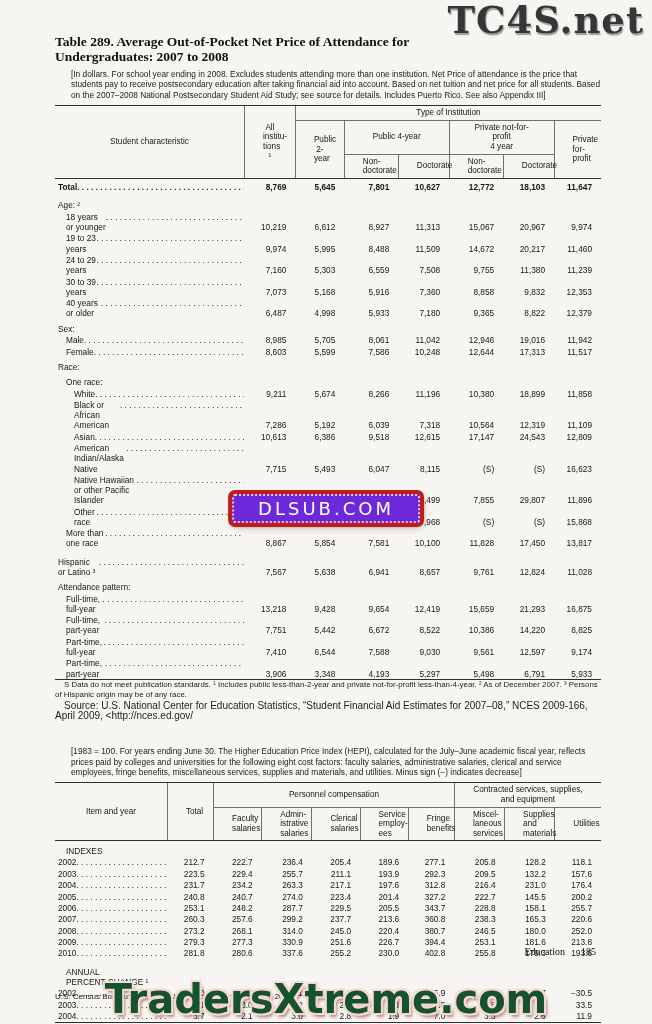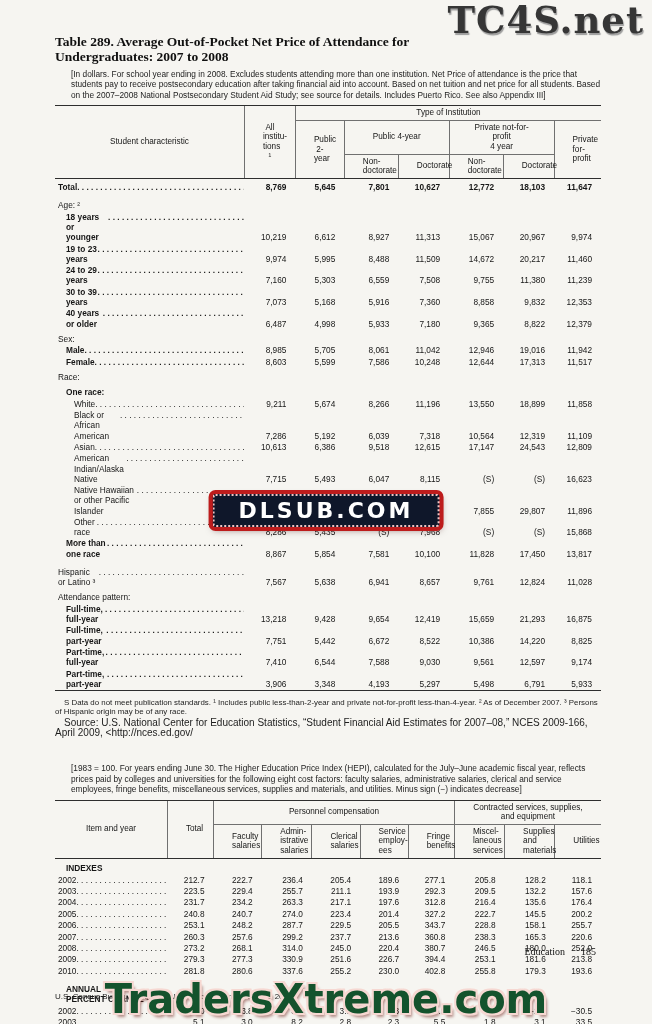--- a/index.html
+++ b/index.html
@@ -29,41 +29,41 @@
   td.val{text-align:right;padding-right:9px;}
   tr.boldrow td{font-weight:700;padding-top:3.5px;padding-bottom:3.5px;}
   tr.section td{padding-top:4.5px;}
   tr.gap td{padding-top:7.5px;}
   .lw{display:flex;align-items:baseline;overflow:hidden;}
   .lw .lbl{white-space:pre-line;}
   .lw .dots{flex:1 1 auto;overflow:hidden;white-space:nowrap;}
   .lw .dots::before{content:" . . . . . . . . . . . . . . . . . . . . . . . . . . . . . . . . . . . . . . . . . . . . . . . . . . . . . . . . ";}
   tbody tr:last-child td{border-bottom:1.3px solid #2e2e2e;}
   .ind0 .lw{padding-left:3px;}
-  .ind1 .lw{padding-left:11px;font-weight:bold;}
+  .ind1 .lw{padding-left:11px;}
   .ind2 .lw{padding-left:19px;}
-  .footnote{font-size:7.9px;line-height:9.7px;margin:7px 0 0 0;text-indent:9px;color:#1d1d1d;}
+  .footnote{font-size:7.9px;line-height:9.7px;margin:0 0 0 0;text-indent:9px;color:#1d1d1d;}
   .source{font-size:10px;line-height:9.7px;margin:1px 0 0 0;text-indent:9px;color:#1d1d1d;}
   .sect-290{margin-top:26px;}
   .pagefoot-right{
     position:absolute;top:946px;right:56px;
     font-family:"Liberation Serif",serif;font-size:10px;color:#111;
   }
   .pagefoot-right .sect{margin-right:16px;}
   .pagefoot-left{position:absolute;top:992px;left:55px;font-size:8px;color:#222;}
   
   .wm-top{
     position:absolute;top:-2px;right:8px;z-index:6;
     font-family:"DejaVu Serif",serif;font-weight:700;font-size:37px;
     color:#363636;letter-spacing:1px;text-shadow:1px 2px 1px #9c9c9c;
   }
   .wm-banner{
     position:absolute;top:494px;left:50%;transform:translateX(-50%);z-index:6;
-    background:#0f172a;color:#fff;font-family:"DejaVu Sans",sans-serif;
-    font-weight:700;font-size:22px;letter-spacing:3px;padding:2px 24px;
+    background:#6d28d9;color:#fff;font-family:"DejaVu Sans",sans-serif;
+    font-weight:400;font-size:18px;letter-spacing:3px;padding:2px 24px;
     border:2px dotted #f0c6c6;border-radius:3px;
     box-shadow:0 0 0 4px #bd1c1c,1px 3px 7px rgba(60,0,0,.5);
     white-space:nowrap;
   }
   .wm-bottom{
     position:absolute;top:976px;left:0;width:100%;text-align:center;z-index:6;
     font-family:"DejaVu Sans",sans-serif;font-weight:700;font-size:40px;
     color:#14532d;letter-spacing:0px;
     text-shadow:-2px -2px 0 #f6d8d2,2px -2px 0 #f6d8d2,-2px 2px 0 #f6d8d2,2px 2px 0 #f6d8d2,3px 4px 3px rgba(100,10,5,.45);
     white-space:nowrap;
@@ -274,21 +274,21 @@
           <td class="lblcell ind2">
             <div class="lw">
               <span class="lbl">White</span>
               <span class="dots"></span>
             </div>
           </td>
           <td class="val">9,211</td>
           <td class="val">5,674</td>
           <td class="val">8,266</td>
           <td class="val">11,196</td>
-          <td class="val">13,550</td>
+          <td class="val">10,380</td>
           <td class="val">18,899</td>
           <td class="val">11,858</td>
         </tr>
         <tr>
           <td class="lblcell ind2">
             <div class="lw">
               <span class="lbl">Black or African American</span>
               <span class="dots"></span>
             </div>
           </td>
@@ -560,21 +560,21 @@
                 <span class="dots"></span>
               </div>
             </td>
             <td class="val">231.7</td>
             <td class="val">234.2</td>
             <td class="val">263.3</td>
             <td class="val">217.1</td>
             <td class="val">197.6</td>
             <td class="val">312.8</td>
             <td class="val">216.4</td>
-            <td class="val">135.6</td>
+            <td class="val">231.0</td>
             <td class="val">176.4</td>
           </tr>
           <tr>
             <td class="lblcell ind0">
               <div class="lw">
                 <span class="lbl">2005</span>
                 <span class="dots"></span>
               </div>
             </td>
             <td class="val">240.8</td>

